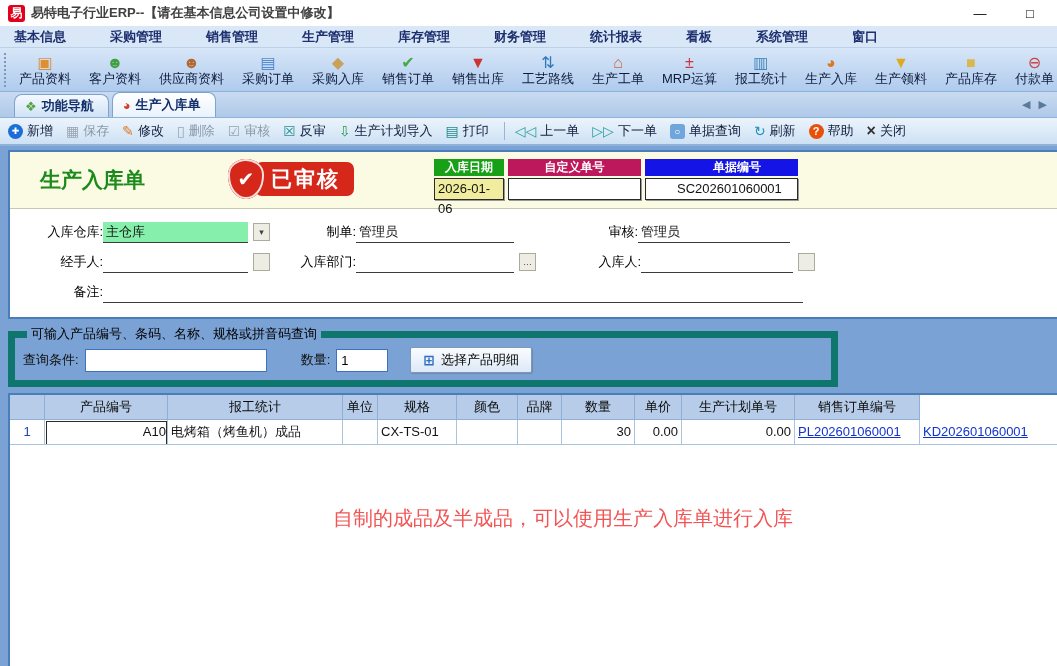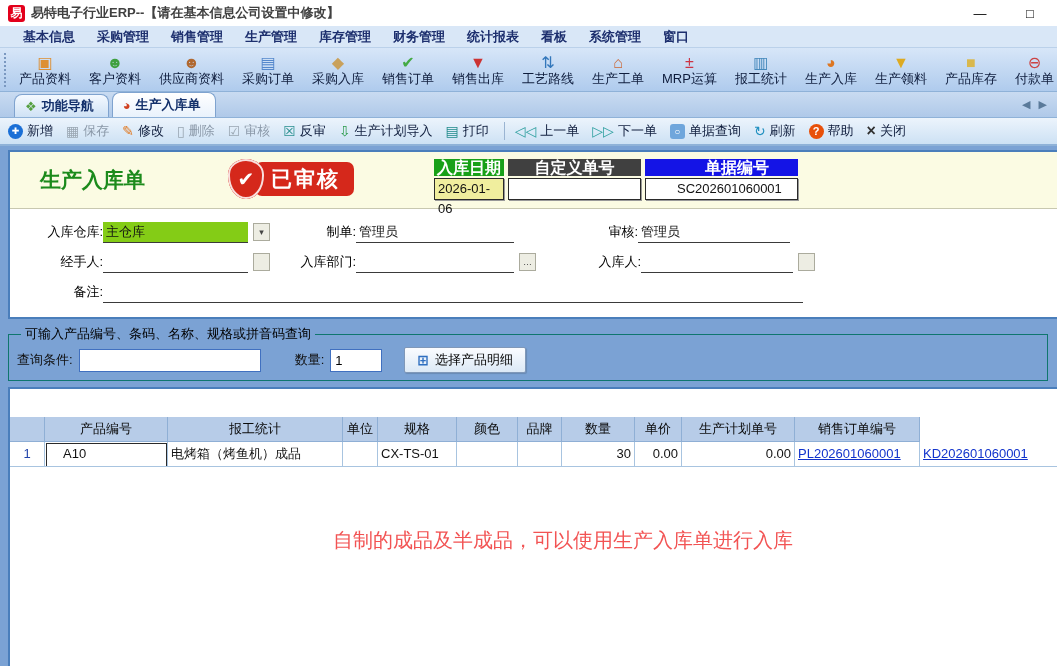--- a/index.html
+++ b/index.html
@@ -7,21 +7,21 @@
   body { font-family:"Liberation Sans","DejaVu Sans",sans-serif; font-size:13px; color:#111; background:#fff; }
 
   
   .titlebar { height:26px; background:#fff; display:flex; align-items:center; padding-left:8px; position:relative; }
   .logo { width:17px; height:17px; background:#E3001B; color:#fff; font-size:12px; font-weight:bold; display:flex; align-items:center; justify-content:center; border-radius:3px; margin-right:6px; }
   .titletext { font-size:13px; font-weight:bold; color:#404040; }
   .wincontrols { position:absolute; right:14px; top:0; height:26px; display:flex; gap:24px; align-items:center; }
   .winbtn { width:26px; height:20px; display:flex; align-items:center; justify-content:center; font-size:13px; color:#000; cursor:default; }
 
   
-  .menubar { height:22px; background:#D9E7F7; border-bottom:1px solid #BBD1EA; display:flex; align-items:center; padding-left:12px; }
+  .menubar { height:22px; background:#D9E7F7; border-bottom:1px solid #BBD1EA; display:flex; align-items:center; padding-left:3px;gap:22px; }
   .menuitem { padding:0 11px; font-size:13px; font-weight:bold; color:#1D2F6E; line-height:22px; }
 
   
   .toolbar { height:44px; background:linear-gradient(#D7E6F8,#AFCBED); border-bottom:1px solid #8FB2D8; display:flex; align-items:center; padding-left:2px; overflow:hidden; white-space:nowrap; }
   .grip { width:5px; height:34px; border-left:2px dotted #7A98C0; margin:0 4px 0 2px; }
   .toolbtn { display:inline-flex; flex-direction:column; align-items:center; justify-content:center; padding:1px 9px; height:42px; }
   .toolbtn .ticon { font-size:16px; line-height:17px; height:18px; }
   .toolbtn .tlabel { font-size:13px; color:#0E1C3C; line-height:14px; white-space:nowrap; }
 
   
@@ -45,50 +45,50 @@
   .content { height:520px; background:#7BA2D4; padding-top:4px; display:flex; flex-direction:column; }
 
   .form-panel { margin-left:8px; width:1100px; border:2px solid #4A7EBB; }
   .form-head { background:#FBFBE3; height:56px; position:relative; }
   .form-title { position:absolute; left:30px; top:14px; font-size:21px; font-weight:bold; }
   .stamp { position:absolute; left:218px; top:7px; display:flex; align-items:center; }
   .shield { width:36px; height:40px; border-radius:50% 50% 50% 50% / 38% 38% 58% 58%; display:flex; align-items:center; justify-content:center; color:#fff; font-size:20px; font-weight:bold; z-index:2; box-shadow:inset 0 0 0 2px rgba(255,255,255,.85), inset 0 0 0 5px rgba(213,40,27,1); }
   .stampbox { margin-left:-9px; height:34px; border-radius:7px; color:#fff; font-size:21px; font-weight:bold; display:flex; align-items:center; padding:0 14px 0 16px; letter-spacing:2px; }
   .dochead { position:absolute; left:424px; top:7px; display:flex; gap:4px; }
   .doccol { display:flex; flex-direction:column; gap:2px; }
-  .dochdr { height:17px; color:#fff; font-size:16px; font-weight:bold; text-align:center; line-height:17px; }
+  .dochdr { height:17px; color:#fff; font-size:12px; font-weight:bold; text-align:center; line-height:17px; }
   .docval { height:22px; background:#fff; border:1px solid #2A2A2A; box-shadow:1px 1px 0 #999; font-size:13px; line-height:20px; padding:0 3px; }
   .w-date { width:70px; } .w-custom { width:133px; } .w-doc { width:153px;padding-left:31px; }
 
   .form-fields { background:#fff; border-top:1px solid #C8C8B0; padding:8px 0 10px 28px; }
   .f-row { display:flex; align-items:center; height:30px; }
   .lbl { text-align:right; white-space:nowrap; color:#000; }
   .l1 { width:65px; } .l2 { width:78px; margin-left:8px; } .l3 { width:64px; margin-left:60px; }
   .uval { border-bottom:1px solid #3A3A3A; height:21px; font-size:13px; padding-left:3px; line-height:20px; }
   .v1 { width:145px; } .v2 { width:158px; } .v3 { width:152px; }
-  .hl { background:#84cc16; }
+  .hl { background:#86efac; }
   .fldbtn { width:17px; height:18px; background:#EDEDE3; border:1px solid #ABAB9D; margin-left:5px; font-size:9px; color:#444; display:inline-flex; align-items:center; justify-content:center; line-height:1; }
   .remark-line { width:700px; }
 
-  .query-fs { margin:6px 0 0 8px; width:1040px; border:1px solid #0f766e; padding:3px 8px 7px 8px; }
+  .query-fs { margin:6px 0 0 8px; width:830px; border:7px solid #0f766e; padding:3px 8px 7px 8px; }
   .query-fs legend { font-size:13px; color:#000; padding:0 4px; margin-left:4px; }
   .qrow { display:flex; align-items:center; gap:6px; margin-top:1px; }
   .txt { border:1px solid #4070C0; height:23px; font-size:13px; padding:0 4px; font-family:inherit; }
   .q-cond { width:182px; margin-right:28px; }
   .q-qty { width:52px; margin-right:16px; }
   .selbtn { height:26px; display:inline-flex; align-items:center; gap:6px; padding:0 12px; border:1px solid #8098B8; border-radius:2px; background:linear-gradient(#FAFCFF,#DCE9F6); font-size:13px; color:#000; box-shadow:1px 1px 1px rgba(0,0,0,.15); }
   .selbtn .sicon { color:#2F6FC0; font-size:14px; font-weight:bold; }
 
   .grid-panel { margin:6px 0 0 8px; width:1110px; flex:1; border:2px solid #4A7EBB; border-bottom:none; background:#fff; overflow:hidden; }
   .trow { display:grid; grid-template-columns:35px 123px 175px 35px 79px 61px 44px 73px 47px 113px 125px 200px; }
-  .th { background:#B7CCE8; border-right:1px solid #8FAFD5; border-bottom:1px solid #8FAFD5; height:25px; line-height:24px; text-align:center; color:#0A0A0A; font-size:13px; white-space:nowrap; overflow:hidden;margin-top:28px; }
+  .th { background:#B7CCE8; border-right:1px solid #8FAFD5; border-bottom:1px solid #8FAFD5; height:25px; line-height:24px; text-align:center; color:#0A0A0A; font-size:13px; white-space:nowrap; overflow:hidden; }
   .td { background:#fff; border-right:1px solid #A8C4E0; border-bottom:1px solid #A8C4E0; height:25px; line-height:23px; font-size:13px; padding:0 3px; white-space:nowrap; overflow:hidden; }
   .td.num { color:#2244AA; text-align:center; }
   .td.r { text-align:right; }
-  .cell-edit { margin:1px 0 1px 1px; border:1px solid #2A2A2A; height:24px; line-height:19px; padding-left:16px; }
+  .cell-edit { margin:1px 0 1px 1px; border:1px solid #2A2A2A; height:24px; line-height:19px; padding-left:7px;text-align:right; }
   .link { text-decoration:underline; cursor:pointer; }
   .note { text-align:center; margin-top:60px; font-size:20px; }
 </style>
 </head>
 <body>
 
 <div class="titlebar">
   <span class="logo">易</span>
   <span class="titletext">易特电子行业ERP--【请在基本信息公司设置中修改】</span>
   <span class="wincontrols">
@@ -263,21 +263,21 @@
       <span class="stamp">
         <span class="shield" style="background-color: rgb(213, 40, 27);">✔</span>
         <span class="stampbox" style="background-color: rgb(213, 40, 27);">已审核</span>
       </span>
       <span class="dochead">
         <span class="doccol">
           <span class="dochdr w-date" style="background-color: rgb(24, 160, 24);">入库日期</span>
           <span class="docval w-date" style="background-color: rgb(240, 238, 158);">2026-01-06</span>
         </span>
         <span class="doccol">
-          <span class="dochdr w-custom" style="background-color: #404040;">自定义单号</span>
+          <span class="dochdr w-custom" style="background-color: #be185d;">自定义单号</span>
           <span class="docval w-custom"></span>
         </span>
         <span class="doccol">
           <span class="dochdr w-doc" style="background-color: rgb(20, 20, 230);">单据编号</span>
           <span class="docval w-doc">SC202601060001</span>
         </span>
       </span>
     </div>
 
     <div class="form-fields">

